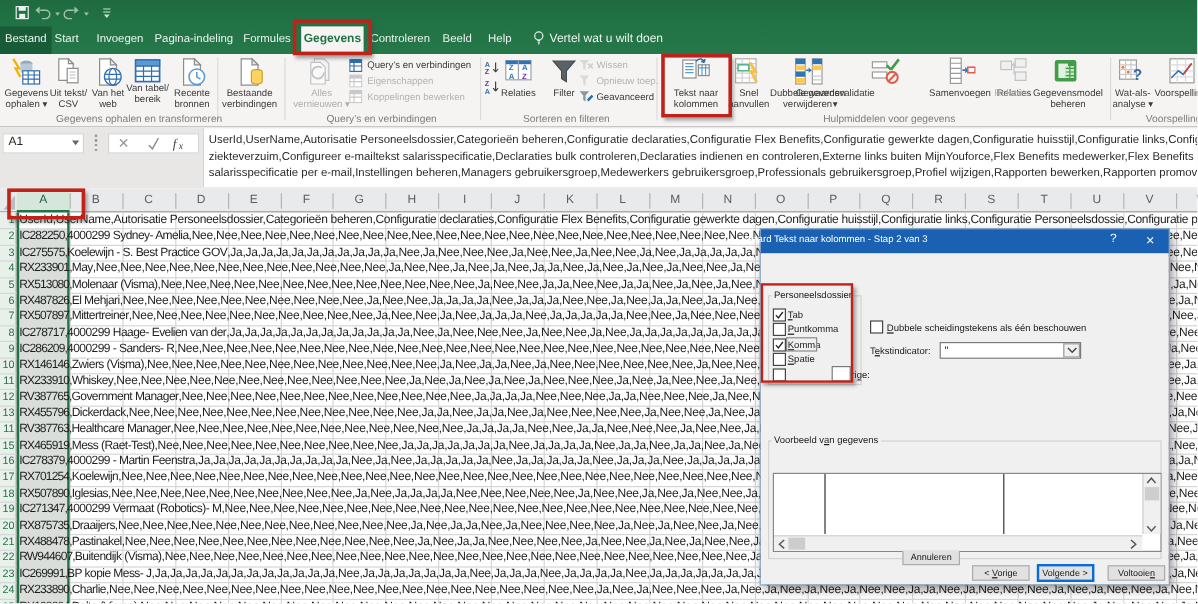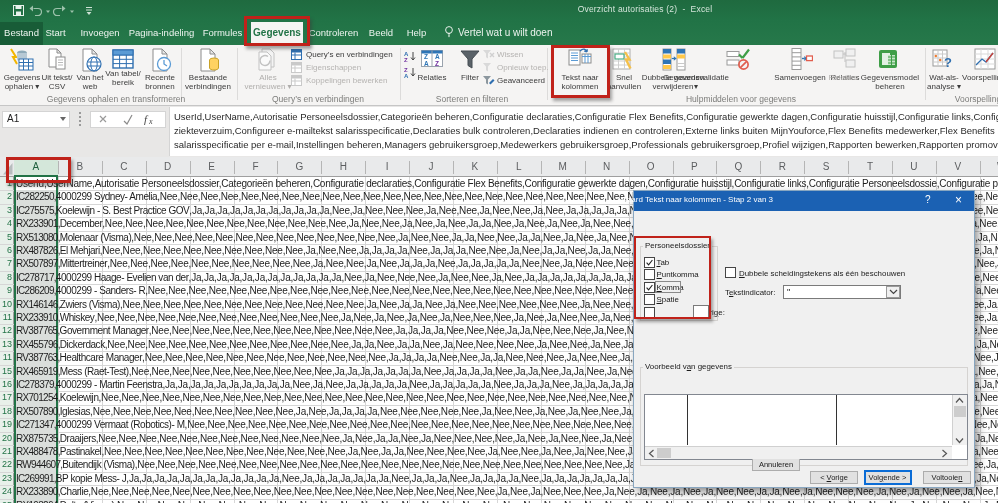--- a/index.html
+++ b/index.html
@@ -145,21 +145,21 @@
 <div class="rn" style="left:0;top:458.4px">22</div>
 <div class="rn" style="left:0;top:471.8px">23</div>
 <div class="rn" style="left:0;top:485.2px">24</div>
 <div class="rn" style="left:0;top:498.6px">25</div>
 <div class="abs" style="left:14px;top:190.4px;width:43.9px;height:312.6px;background:#dadedb"></div>
 <div class="abs" style="left:14px;top:177px;width:2px;height:326px;background:#217346"></div>
 <div class="abs" style="left:55.9px;top:177px;width:2px;height:326px;background:#217346"></div>
 <div class="cell" style="left:16px;top:177.0px;letter-spacing:-0.26px">UserId,UserName,Autorisatie Personeelsdossier,Categorieën beheren,Configuratie declaraties,Configuratie Flex Benefits,Configuratie gewerkte dagen,Configuratie huisstijl,Configuratie links,Configuratie Personeelsdossie,Configuratie promoveren,Configuratie rapporten</div>
 <div class="cell" style="left:16px;top:190.4px"><span class="idp">IC282250,</span><span class="nmp">4000299 Sydney- Amelia</span>,Nee,Nee,Nee,Nee,Nee,Nee,Nee,Nee,Nee,Nee,Nee,Nee,Nee,Nee,Nee,Nee,Nee,Nee,Nee,Nee,Nee,Nee,Nee,Nee,Nee,Nee,Nee,Nee,Nee,Nee,Nee,Nee,Nee,Nee,Nee,Nee,Nee,Nee,Nee,Ja,Nee,Nee,Nee,Ja,Nee,Ja,Nee,Nee,Ja,Nee,Nee,Nee,Ja,Nee,Nee,Ja,Ja,Nee,Nee,Ja,Nee,Nee,Ja,Nee</div>
 <div class="cell" style="left:16px;top:203.8px"><span class="idp">IC275575,</span><span class="nmp">Koelewijn - S. Best Practice GOV</span>,Ja,Ja,Ja,Ja,Ja,Ja,Ja,Ja,Ja,Ja,Ja,Nee,Ja,Nee,Nee,Nee,Ja,Nee,Nee,Ja,Nee,Nee,Ja,Nee,Ja,Ja,Ja,Ja,Ja,Nee,Ja,Ja,Ja,Ja,Ja,Ja,Ja,Ja,Nee,Ja,Nee,Nee,Nee,Ja,Nee,Ja,Nee,Nee,Ja,Nee,Nee,Nee,Ja,Nee,Nee,Ja,Ja,Nee,Nee,Ja,Nee,Nee,Ja,Nee</div>
-<div class="cell" style="left:16px;top:217.2px"><span class="idp">RX233901,</span><span class="nmp">December</span>,Nee,Nee,Nee,Nee,Nee,Nee,Nee,Nee,Nee,Nee,Nee,Nee,Ja,Nee,Nee,Ja,Nee,Ja,Nee,Ja,Ja,Nee,Ja,Nee,Ja,Nee,Ja,Nee,Nee,Ja,Nee,Ja,Nee,Nee,Ja,Nee,Ja,Nee,Nee,Ja,Nee,Nee,Nee,Ja,Nee,Ja,Nee,Nee,Ja,Nee,Nee,Nee,Ja,Nee,Nee,Ja,Ja,Nee,Nee,Ja,Nee,Nee,Ja,Nee</div>
+<div class="cell" style="left:16px;top:217.2px"><span class="idp">RX233901,</span><span class="nmp">May</span>,Nee,Nee,Nee,Nee,Nee,Nee,Nee,Nee,Nee,Nee,Nee,Nee,Ja,Nee,Nee,Ja,Nee,Ja,Nee,Ja,Ja,Nee,Ja,Nee,Ja,Nee,Ja,Nee,Nee,Ja,Nee,Ja,Nee,Nee,Ja,Nee,Ja,Nee,Nee,Ja,Nee,Nee,Nee,Ja,Nee,Ja,Nee,Nee,Ja,Nee,Nee,Nee,Ja,Nee,Nee,Ja,Ja,Nee,Nee,Ja,Nee,Nee,Ja,Nee</div>
 <div class="cell" style="left:16px;top:230.6px"><span class="idp">RX513080,</span><span class="nmp">Molenaar (Visma)</span>,Nee,Nee,Nee,Nee,Nee,Nee,Nee,Nee,Nee,Nee,Nee,Nee,Nee,Ja,Nee,Nee,Ja,Ja,Nee,Nee,Ja,Ja,Nee,Ja,Nee,Ja,Nee,Nee,Nee,Ja,Nee,Nee,Ja,Nee,Nee,Nee,Nee,Ja,Nee,Nee,Nee,Ja,Nee,Ja,Nee,Nee,Ja,Nee,Nee,Nee,Ja,Nee,Nee,Ja,Ja,Nee,Nee,Ja,Nee,Nee,Ja,Nee</div>
 <div class="cell" style="left:16px;top:244.0px"><span class="idp">RX487826,</span><span class="nmp">El Mehjari</span>,Nee,Nee,Nee,Nee,Nee,Nee,Nee,Nee,Nee,Nee,Ja,Nee,Nee,Ja,Ja,Ja,Ja,Nee,Ja,Ja,Ja,Nee,Nee,Ja,Nee,Ja,Ja,Nee,Ja,Ja,Nee,Nee,Ja,Nee,Nee,Nee,Nee,Ja,Nee,Nee,Nee,Ja,Nee,Ja,Nee,Nee,Ja,Nee,Nee,Nee,Ja,Nee,Nee,Ja,Ja,Nee,Nee,Ja,Nee,Nee,Ja,Nee</div>
 <div class="cell" style="left:16px;top:257.4px"><span class="idp">RX507897,</span><span class="nmp">Mittertreiner</span>,Nee,Nee,Nee,Nee,Nee,Nee,Nee,Nee,Nee,Nee,Ja,Nee,Nee,Ja,Nee,Ja,Ja,Ja,Nee,Ja,Ja,Ja,Ja,Ja,Nee,Nee,Ja,Nee,Nee,Nee,Ja,Nee,Nee,Ja,Nee,Nee,Nee,Ja,Nee,Nee,Nee,Ja,Nee,Ja,Nee,Nee,Ja,Nee,Nee,Nee,Ja,Nee,Nee,Ja,Ja,Nee,Nee,Ja,Nee,Nee,Ja,Nee</div>
 <div class="cell" style="left:16px;top:270.8px"><span class="idp">IC278717,</span><span class="nmp">4000299 Haage- Evelien van der</span>,Ja,Ja,Ja,Ja,Ja,Ja,Ja,Ja,Ja,Ja,Ja,Ja,Nee,Ja,Nee,Nee,Nee,Ja,Nee,Nee,Ja,Nee,Ja,Ja,Ja,Ja,Ja,Ja,Ja,Ja,Ja,Nee,Ja,Ja,Ja,Ja,Ja,Ja,Ja,Nee,Ja,Nee,Nee,Nee,Ja,Nee,Ja,Nee,Nee,Ja,Nee,Nee,Nee,Ja,Nee,Nee,Ja,Ja,Nee,Nee,Ja,Nee,Nee,Ja,Nee</div>
 <div class="cell" style="left:16px;top:284.2px"><span class="idp">IC286209,</span><span class="nmp">4000299 - Sanders- R</span>,Nee,Nee,Nee,Nee,Nee,Nee,Nee,Nee,Nee,Nee,Nee,Nee,Nee,Nee,Nee,Nee,Nee,Nee,Nee,Nee,Nee,Nee,Nee,Nee,Ja,Nee,Nee,Nee,Ja,Nee,Nee,Nee,Nee,Nee,Ja,Nee,Nee,Nee,Ja,Nee,Nee,Nee,Ja,Nee,Ja,Nee,Nee,Ja,Nee,Nee,Nee,Ja,Nee,Nee,Ja,Ja,Nee,Nee,Ja,Nee,Nee,Ja,Nee</div>
 <div class="cell" style="left:16px;top:297.6px"><span class="idp">RX146146,</span><span class="nmp">Zwiers (Visma)</span>,Nee,Nee,Nee,Nee,Nee,Nee,Nee,Nee,Nee,Nee,Nee,Nee,Ja,Nee,Ja,Ja,Nee,Ja,Nee,Nee,Nee,Nee,Nee,Nee,Ja,Nee,Nee,Ja,Nee,Ja,Nee,Nee,Ja,Ja,Nee,Nee,Nee,Nee,Ja,Nee,Nee,Nee,Ja,Nee,Ja,Nee,Nee,Ja,Nee,Nee,Nee,Ja,Nee,Nee,Ja,Ja,Nee,Nee,Ja,Nee,Nee,Ja,Nee</div>
 <div class="cell" style="left:16px;top:311.0px"><span class="idp">RX233910,</span><span class="nmp">Whiskey</span>,Nee,Nee,Nee,Nee,Nee,Nee,Nee,Nee,Nee,Nee,Nee,Nee,Ja,Nee,Ja,Nee,Ja,Nee,Ja,Nee,Nee,Nee,Ja,Nee,Ja,Nee,Nee,Ja,Nee,Ja,Nee,Ja,Nee,Nee,Ja,Nee,Ja,Nee,Nee,Nee,Ja,Nee,Nee,Nee,Ja,Nee,Ja,Nee,Nee,Ja,Nee,Nee,Nee,Ja,Nee,Nee,Ja,Ja,Nee,Nee,Ja,Nee,Nee,Ja,Nee</div>
 <div class="cell" style="left:16px;top:324.4px"><span class="idp">RV387765,</span><span class="nmp">Government Manager</span>,Nee,Nee,Nee,Nee,Nee,Nee,Nee,Nee,Nee,Nee,Nee,Nee,Ja,Ja,Ja,Ja,Nee,Nee,Nee,Ja,Ja,Nee,Nee,Nee,Ja,Nee,Nee,Ja,Nee,Nee,Ja,Ja,Nee,Nee,Ja,Nee,Nee,Nee,Ja,Nee,Nee,Nee,Ja,Nee,Ja,Nee,Nee,Ja,Nee,Nee,Nee,Ja,Nee,Nee,Ja,Ja,Nee,Nee,Ja,Nee,Nee,Ja,Nee</div>
 <div class="cell" style="left:16px;top:337.8px"><span class="idp">RX455796,</span><span class="nmp">Dickerdack</span>,Nee,Nee,Nee,Nee,Nee,Nee,Nee,Nee,Nee,Nee,Nee,Nee,Ja,Ja,Nee,Ja,Ja,Nee,Ja,Nee,Nee,Nee,Nee,Ja,Nee,Nee,Ja,Nee,Ja,Ja,Nee,Nee,Ja,Nee,Nee,Ja,Nee,Nee,Nee,Ja,Nee,Nee,Nee,Ja,Nee,Ja,Nee,Nee,Ja,Nee,Nee,Nee,Ja,Nee,Nee,Ja,Ja,Nee,Nee,Ja,Nee,Nee,Ja,Nee</div>
 <div class="cell" style="left:16px;top:351.2px"><span class="idp">RV387763,</span><span class="nmp">Healthcare Manager</span>,Nee,Nee,Nee,Nee,Nee,Nee,Nee,Nee,Nee,Nee,Nee,Nee,Ja,Ja,Ja,Ja,Nee,Nee,Ja,Ja,Nee,Nee,Nee,Ja,Nee,Nee,Ja,Nee,Nee,Ja,Ja,Nee,Nee,Ja,Nee,Nee,Nee,Nee,Ja,Nee,Nee,Nee,Ja,Nee,Ja,Nee,Nee,Ja,Nee,Nee,Nee,Ja,Nee,Nee,Ja,Ja,Nee,Nee,Ja,Nee,Nee,Ja,Nee</div>
@@ -187,21 +187,20 @@
 </g>
 <path d="M23 2.5 l-3.5 3 3.5 3z" fill="#9dc2ab"></path>
 <path d="M52 2.5 l3.5 3 -3.5 3z" fill="#9dc2ab"></path>
 <path d="M36 7.5 l2 2.6 2-2.6z" fill="#9dc2ab"></path>
 <path d="M60 7.5 l2 2.6 2-2.6z" fill="#9dc2ab"></path>
 <g stroke="#cfe3d6" stroke-width="1">
         <path d="M76 4.5 h6 M76 7 h6"></path>
         <path d="M76.6 9 l2.4 3 2.4-3z" fill="#cfe3d6" stroke="none"></path>
       </g>
 </svg>
-<div class="abs" style="left:500px;top:4px;width:290px;text-align:center;font-size:8.5px;color:#d5e6db;z-index:6;letter-spacing:.2px">Overzicht autorisaties (2)&nbsp;&nbsp;-&nbsp;&nbsp;Excel</div>
 <div class="abs" style="left:0;top:22px;width:43px;height:23px;background:#185c37;z-index:6"></div>
 <div class="abs" style="left:-28.5px;top:27px;width:100px;text-align:center;font-size:9.5px;color:#edf4ef;z-index:6">Bestand</div>
 <div class="abs" style="left:5.5px;top:27px;width:100px;text-align:center;font-size:9.5px;color:#edf4ef;z-index:6">Start</div>
 <div class="abs" style="left:50px;top:27px;width:100px;text-align:center;font-size:9.5px;color:#edf4ef;z-index:6">Invoegen</div>
 <div class="abs" style="left:111.5px;top:27px;width:100px;text-align:center;font-size:9.5px;color:#edf4ef;z-index:6">Pagina-indeling</div>
 <div class="abs" style="left:172.5px;top:27px;width:100px;text-align:center;font-size:9.5px;color:#edf4ef;z-index:6">Formules</div>
 <div class="abs" style="left:283.5px;top:27px;width:100px;text-align:center;font-size:9.5px;color:#edf4ef;z-index:6">Controleren</div>
 <div class="abs" style="left:331px;top:27px;width:100px;text-align:center;font-size:9.5px;color:#edf4ef;z-index:6">Beeld</div>
 <div class="abs" style="left:366.5px;top:27px;width:100px;text-align:center;font-size:9.5px;color:#edf4ef;z-index:6">Help</div>
 <div class="abs" style="left:251px;top:22px;width:52px;height:24px;background:#f5f4f3;z-index:6"></div>

